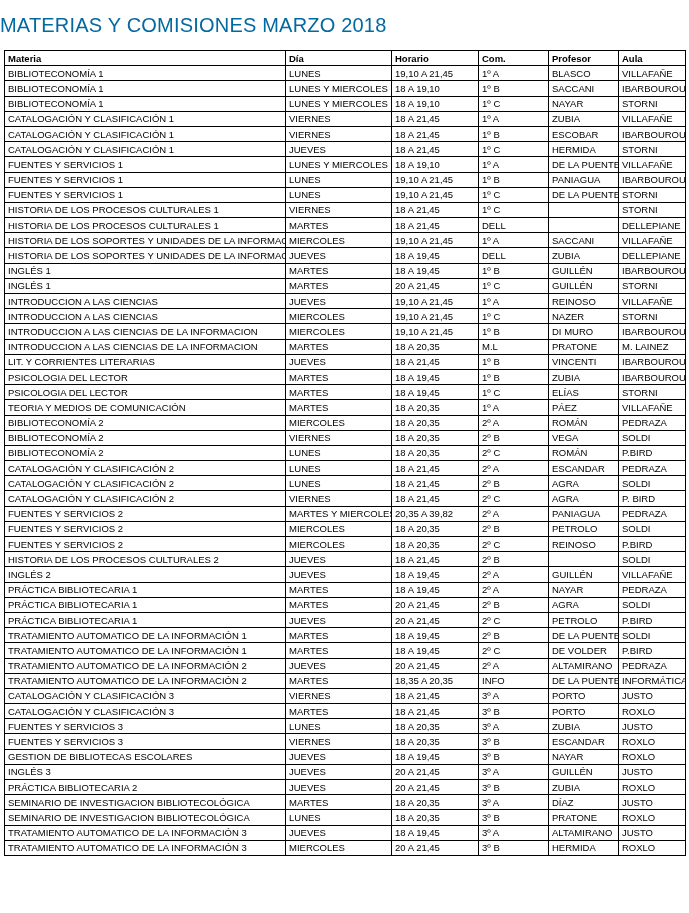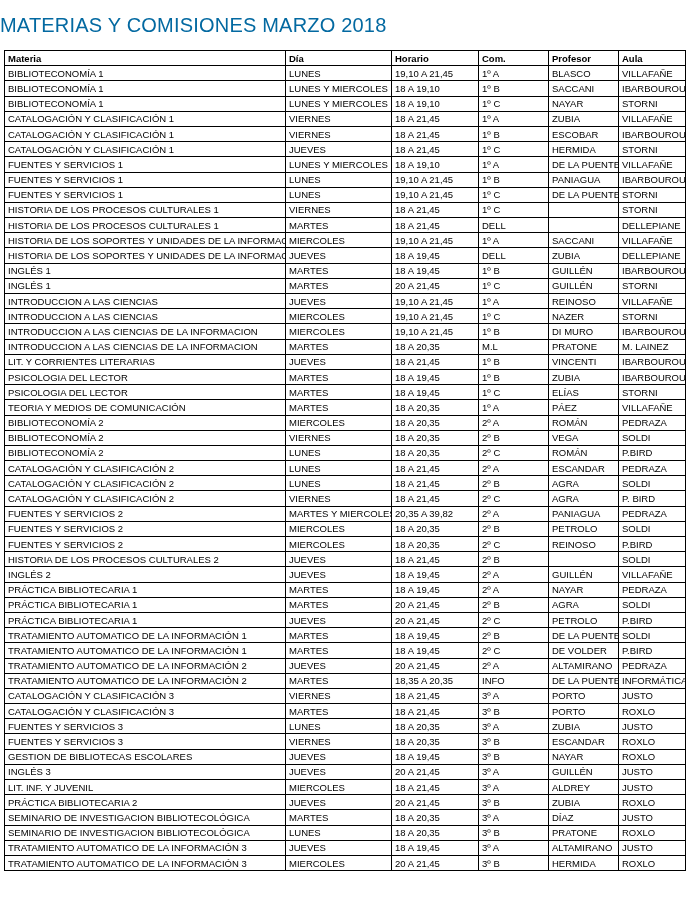--- a/index.html
+++ b/index.html
@@ -453,28 +453,20 @@
         </tr>
         <tr>
           <td>INGLÉS 3</td>
           <td>JUEVES</td>
           <td>20 A 21,45</td>
           <td>3º A</td>
           <td>GUILLÉN</td>
           <td>JUSTO</td>
         </tr>
         <tr>
-          <td>LIT. INF. Y JUVENIL</td>
-          <td>MIERCOLES</td>
-          <td>18 A 21,45</td>
-          <td>3º A</td>
-          <td>ALDREY</td>
-          <td>JUSTO</td>
-        </tr>
-        <tr>
           <td>PRÁCTICA BIBLIOTECARIA 2</td>
           <td>JUEVES</td>
           <td>20 A 21,45</td>
           <td>3º B</td>
           <td>ZUBIA</td>
           <td>ROXLO</td>
         </tr>
         <tr>
           <td>SEMINARIO DE INVESTIGACION BIBLIOTECOLÓGICA</td>
           <td>MARTES</td>

